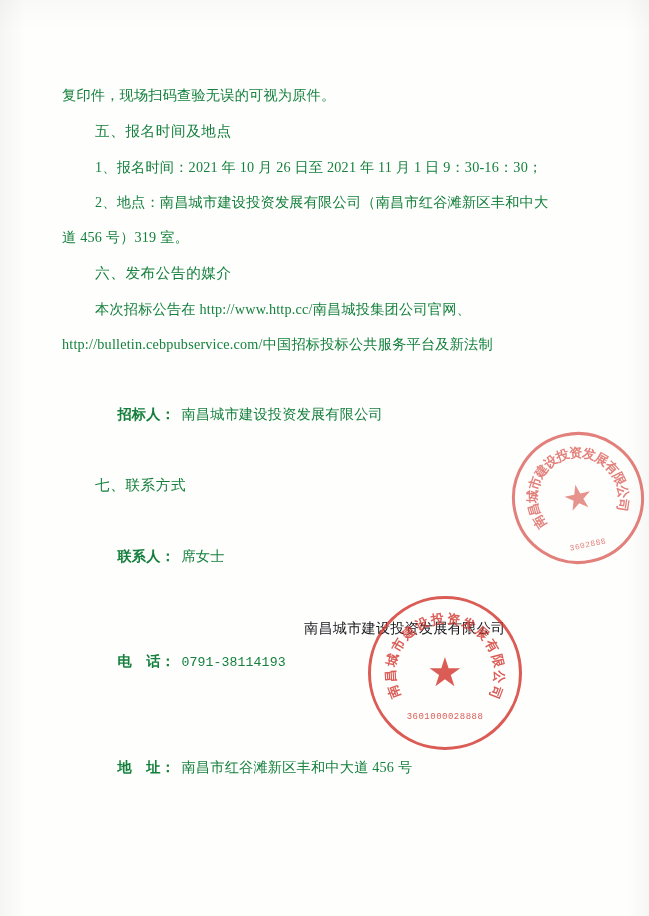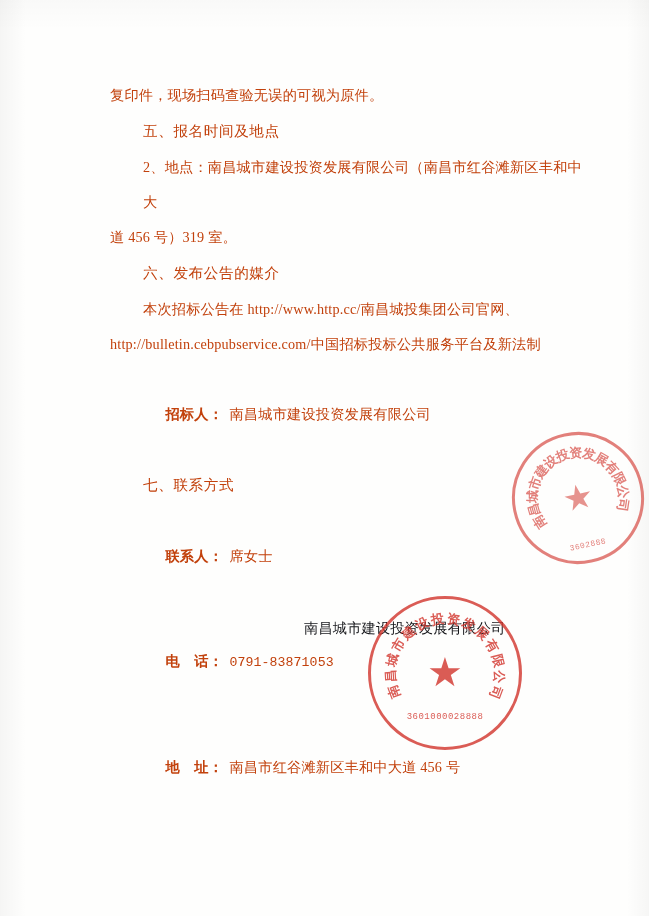--- a/index.html
+++ b/index.html
@@ -37,22 +37,21 @@
     left: 62px;
     top: 78px;
     width: 520px;
     color: #111;
   }
   .line {
     font-size: 14.2px;
     line-height: 35px;
     letter-spacing: 0.2px;
     white-space: pre-wrap;
-    color: #c2410c;
-    margin-left: 48px;
+    color: #15803d;
   }
   .indent-1 { text-indent: 0; }
   .heading {
     font-weight: normal;
     font-size: 14.6px;
     line-height: 37px;
     padding-left: 33px;
     letter-spacing: 0.6px;
   }
   .para {
@@ -156,37 +155,38 @@
 </head>
 <body>
 
 <div class="page">
 
   <div class="doc-body">
 
     <div class="line indent-1">复印件，现场扫码查验无误的可视为原件。</div>
 
     <div class="line heading">五、报名时间及地点</div>
+    <div class="line para">1、报名时间：2021 年 10 月 26 日至 2021 年 11 月 1 日 9：30-16：30；</div>
     <div class="line para">2、地点：南昌城市建设投资发展有限公司（南昌市红谷滩新区丰和中大</div>
     <div class="line para-cont">道 456 号）319 室。</div>
 
     <div class="line heading">六、发布公告的媒介</div>
     <div class="line para">本次招标公告在 http://www.http.cc/南昌城投集团公司官网、</div>
     <div class="line para-cont">http://bulletin.cebpubservice.com/中国招标投标公共服务平台及新法制</div>
 
     <div class="line contact-row">
       <span class="contact-label">招标人：</span><span>南昌城市建设投资发展有限公司</span>
     </div>
 
     <div class="line heading">七、联系方式</div>
     <div class="line contact-row">
       <span class="contact-label">联系人：</span><span>席女士</span>
     </div>
     <div class="line contact-row">
-      <span class="contact-label">电　话：</span><span class="mono">0791-83871053</span>
+      <span class="contact-label">电　话：</span><span class="mono">0791-38114193</span>
     </div>
     <div class="line contact-row">
       <span class="contact-label">地　址：</span><span>南昌市红谷滩新区丰和中大道 456 号</span>
     </div>
   </div>
 
   <div class="sign-block">
     <div class="sign-line">南昌城市建设投资发展有限公司</div>
   </div>
 

